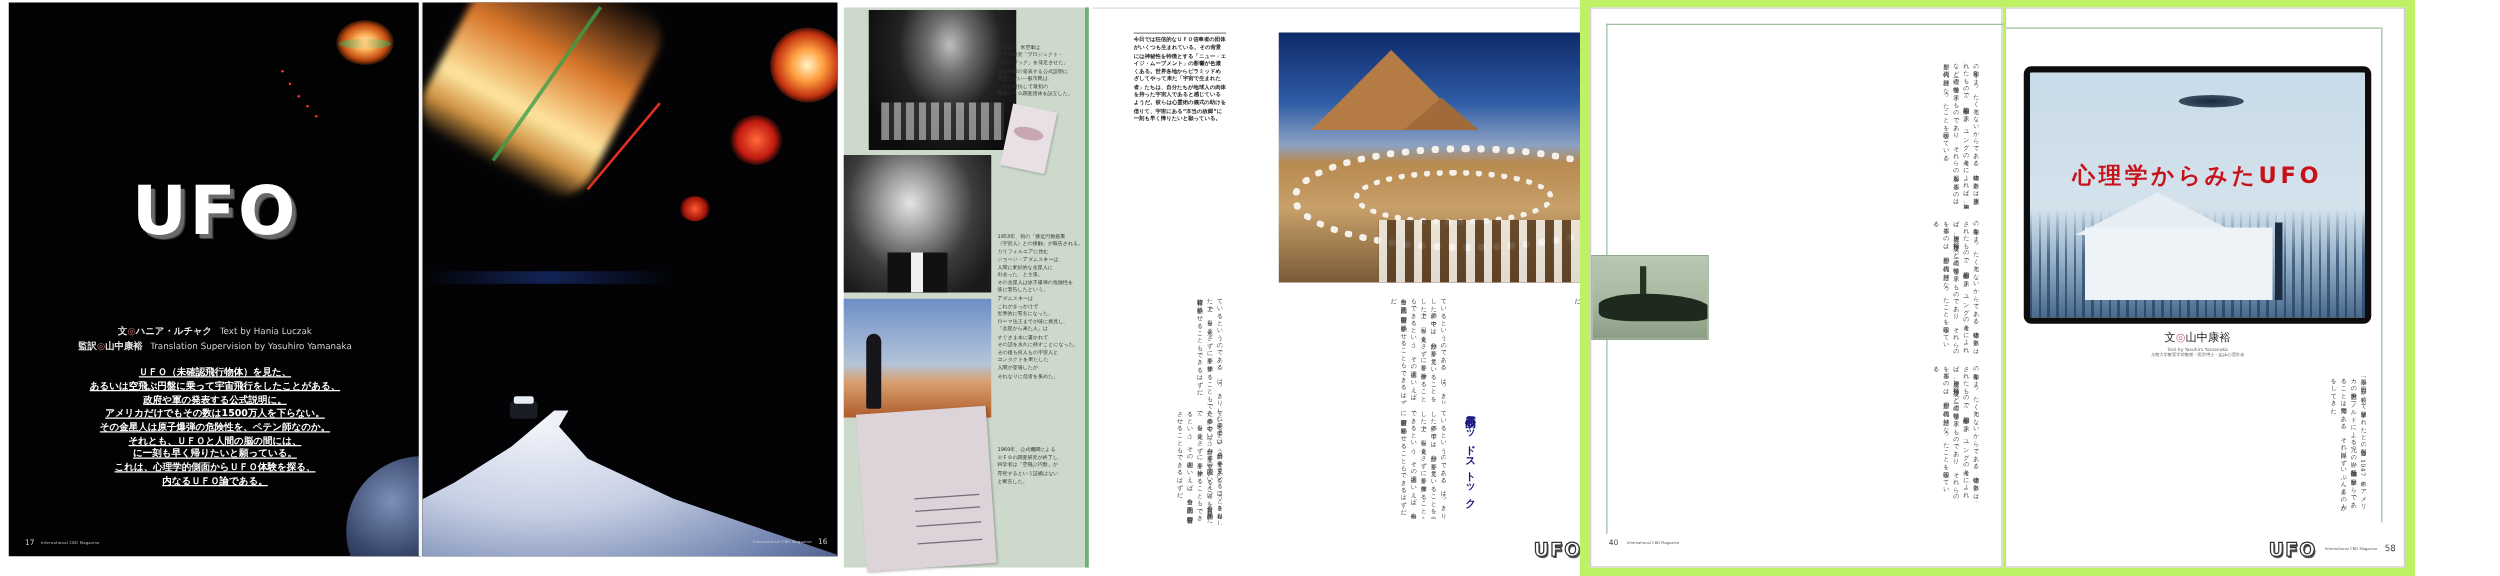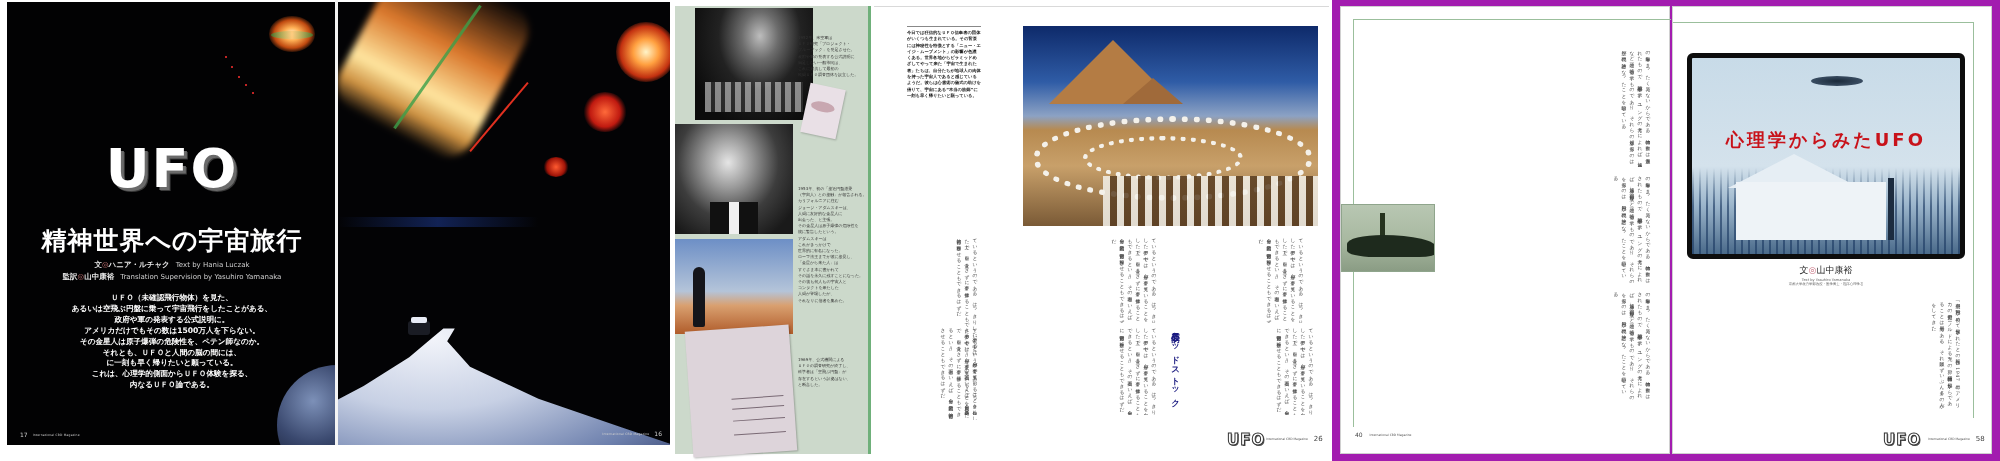--- a/index.html
+++ b/index.html
@@ -25,21 +25,21 @@
   .cover-title { position: absolute; left: 0; width: 330px; top: 135px; text-align: center;
     font-family: "DejaVu Sans", sans-serif; font-weight: bold; font-size: 54px; color: #ffffff; letter-spacing: 2px;
     text-shadow: 3px 3px 0 #6a6a6a, 4px 4px 0 #3a3a3a; }
   .cover-sub { position: absolute; left: 0; width: 330px; top: 222px; text-align: center;
     font-weight: bold; font-size: 25px; color: #ffffff; letter-spacing: 1px; }
   .cover-credit { position: absolute; left: 0; width: 330px; text-align: center; font-size: 7.5px; color: #e8e8e8; white-space: nowrap; }
   .cover-credit b { font-weight: bold; }
   .cover-credit .dot { color: #c07070; }
   .cover-credit .en { font-size: 7px; color: #cfcfcf; margin-left: 6px; }
   .cover-lead { position: absolute; left: 0; width: 330px; top: 291px; text-align: center; font-size: 7.6px; line-height: 10.9px;
-    color: #ffffff; font-weight: bold; }
+    color: #ffffff; font-weight: bold; text-decoration: underline; }
   .cover-lead div { white-space: nowrap; }
   .folio { position: absolute; font-size: 6px; color: #cfcfcf; white-space: nowrap; }
   .folio .mag { font-size: 3px; letter-spacing: .2px; margin-left: 5px; vertical-align: middle; }
 
   .planet-edge { position: absolute; right: -60px; bottom: -40px; width: 120px; height: 120px; border-radius: 50%;
     background: radial-gradient(circle at 30% 30%, #8aa0cc 0%, #40507a 35%, #141a30 70%); opacity: .9; }
 
   
   .beam { position: absolute; left: 20px; top: -30px; width: 150px; height: 170px; transform: rotate(28deg);
     background: linear-gradient(180deg, rgba(255,120,40,0) 0%, rgba(255,140,50,.85) 40%, rgba(255,230,160,1) 70%, rgba(255,180,80,.8) 85%, rgba(255,120,40,0) 100%);
@@ -101,21 +101,21 @@
     background: repeating-linear-gradient(90deg, #f3f1ea 0 7px, #5a3e22 7px 14px); opacity: .85; }
 
   .vtext { position: absolute; writing-mode: vertical-rl; font-family: "DejaVu Serif", serif; font-size: 4.8px; line-height: 8px; color: #444; overflow: hidden; letter-spacing: .4px; }
   .subhead-v { position: absolute; writing-mode: vertical-rl; font-weight: bold; font-size: 8.5px; color: #1a1a80; letter-spacing: 1px; }
   .logo-ufo { position: absolute; font-weight: bold; font-size: 15px; color: #fff; letter-spacing: 1px;
     -webkit-text-stroke: 1px #333; text-shadow: 1px 1px 0 #555; }
   .folio-dark { position: absolute; font-size: 7px; color: #444; white-space: nowrap; }
   .folio-dark .mag { font-size: 3px; margin-right: 6px; vertical-align: middle; color: #555; }
 
   
-  #spread3 { left: 1332px; width: 668px; background: #a21caf; }
+  #spread3 { left: 1264px; width: 668px; background: #bef264; }
   .sp3-page { position: absolute; top: 6px; height: 448px; background: #ffffff; border: 1px solid #d0d0d0; }
   .sp3-left { left: 8px; width: 330px; }
   .sp3-right { left: 340px; width: 320px; }
   .frame-line-h { position: absolute; height: 1px; background: #9bbf9c; }
   .frame-line-v { position: absolute; width: 1px; background: #9bbf9c; }
   .tree-photo { position: absolute; left: 0; top: 197px; width: 94px; height: 68px; overflow: hidden;
     background: linear-gradient(180deg, #b8c7b2 0%, #a8b8a0 55%, #8a9c84 100%); border: 1px solid #8fa58c; }
   .tree-photo::after { content: ""; position: absolute; left: 5px; top: 30px; width: 90px; height: 22px; border-radius: 40% 60% 20% 30%; background: #1e2a1d; }
   .tree-photo::before { content: ""; position: absolute; left: 38px; top: 8px; width: 5px; height: 26px; background: #26331f; }
 
@@ -145,21 +145,20 @@
   <div class="cover-left">
     <div class="ufo-glow ufo-small"></div>
     <div class="red-dots">
       <i style="left:0;top:0"></i>
         <i style="left:6px;top:10px"></i>
         <i style="left:13px;top:20px"></i>
         <i style="left:20px;top:28px"></i>
         <i style="left:27px;top:36px"></i>
     </div>
     <div class="cover-title">UFO</div>
-    <div class="cover-sub">精神世界への宇宙旅行</div>
 
     <div class="cover-credit" style="top:258px">
       <b>文</b><span class="dot">◎</span><b>ハニア・ルチャク</b><span class="en">Text by Hania Luczak</span>
     </div>
     <div class="cover-credit" style="top:270px">
       <b>監訳</b><span class="dot">◎</span><b>山中康裕</b><span class="en">Translation Supervision by Yasuhiro Yamanaka</span>
     </div>
 
     <div class="cover-lead">
       <div>ＵＦＯ（未確認飛行物体）を見た、</div>

